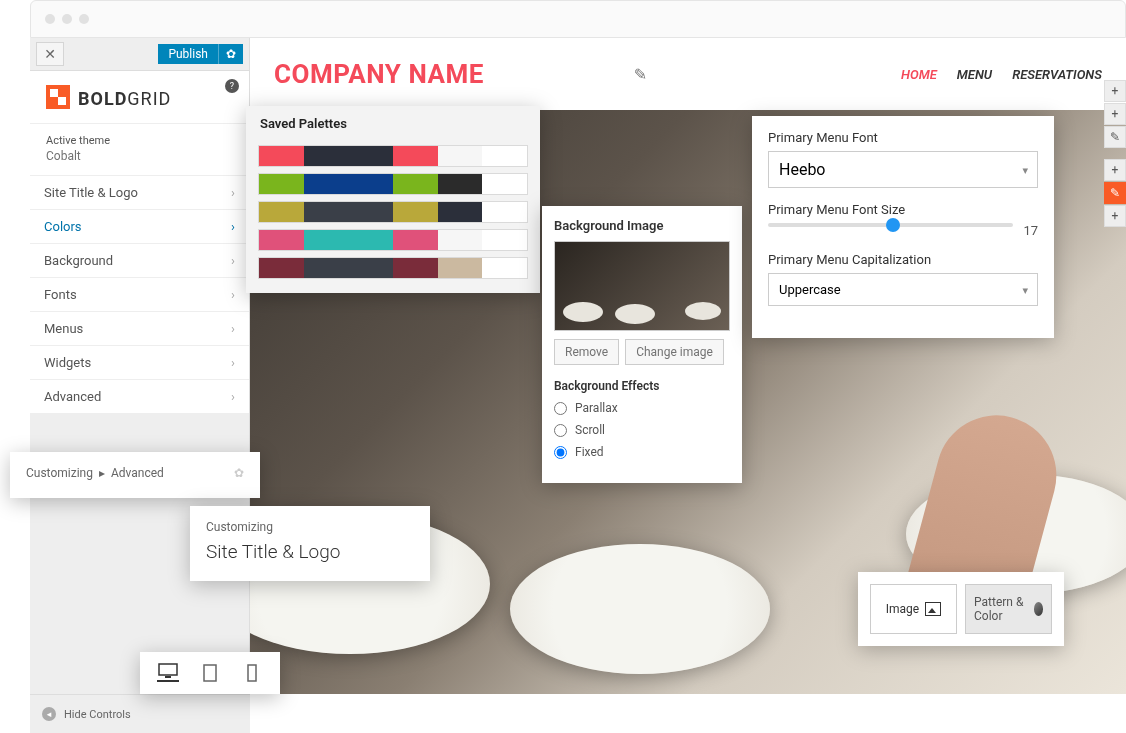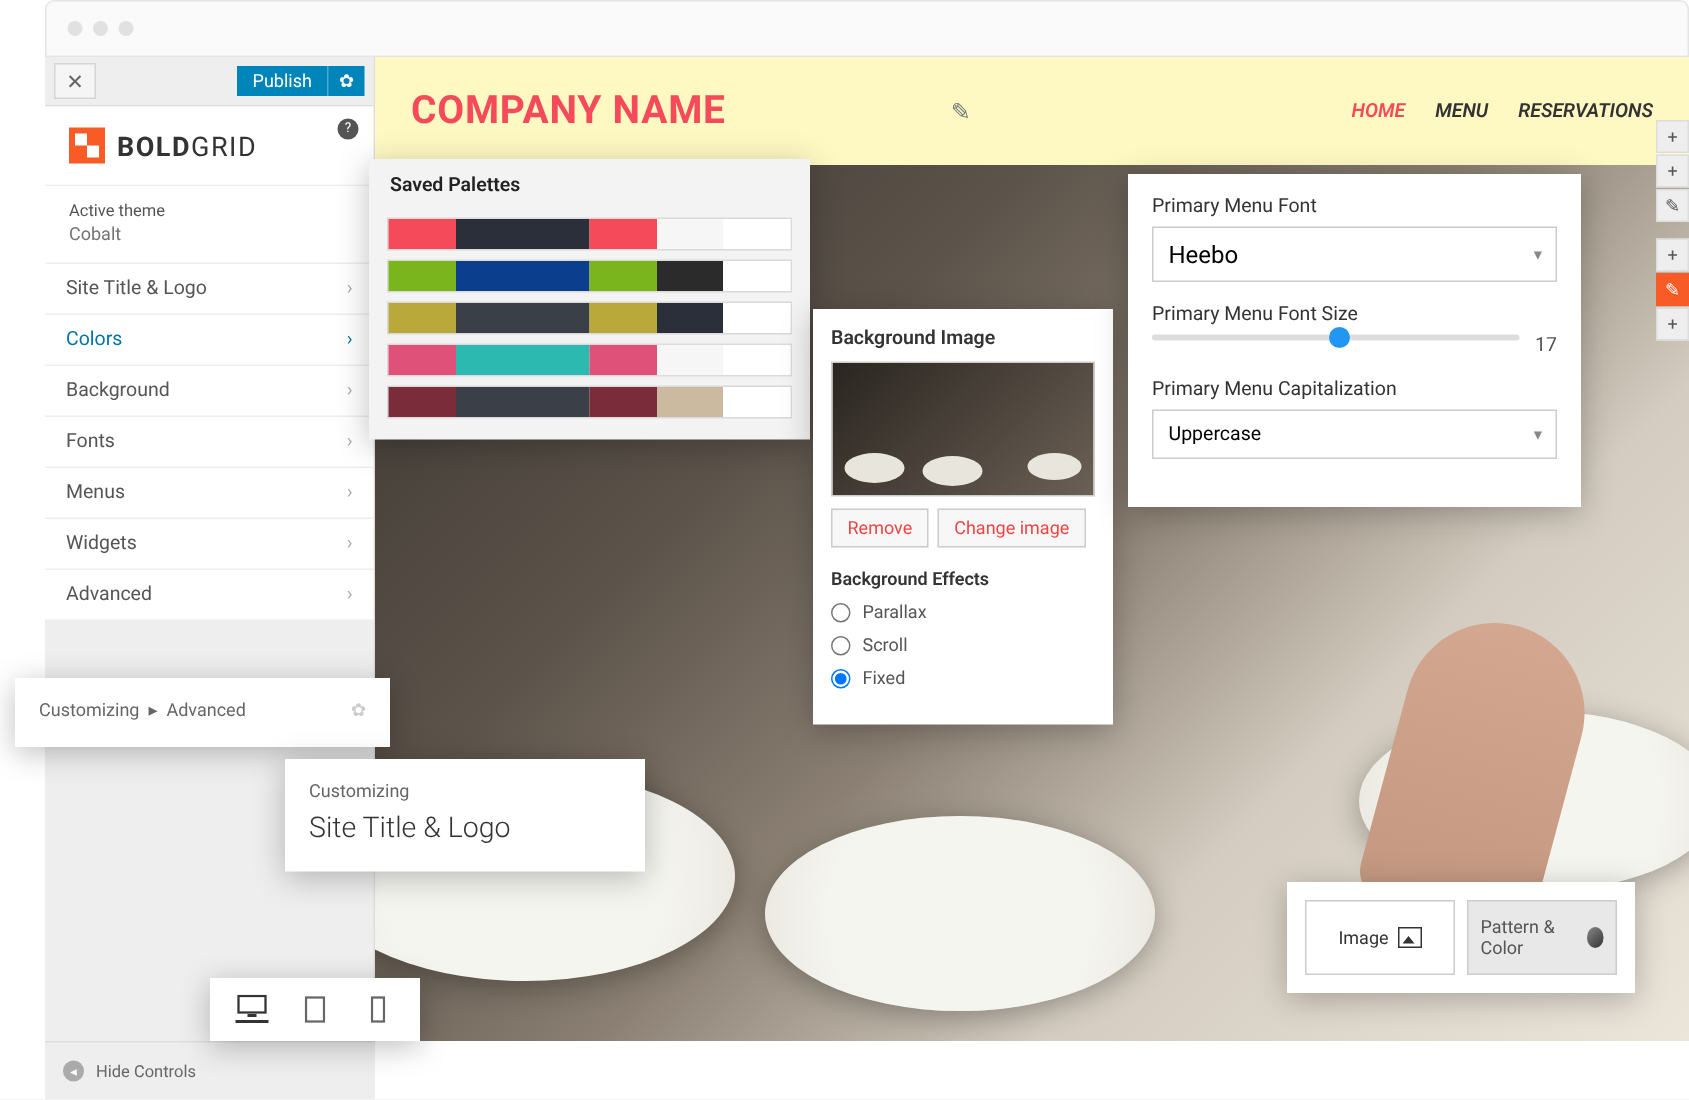--- a/index.html
+++ b/index.html
@@ -27,21 +27,21 @@
 .theme-label { color: #555; font-size: 11px; }
 .theme-name { color: #737373; margin-top: 2px; }
 
 .menu-list { background: #fff; }
 .menu-item { display: flex; justify-content: space-between; align-items: center; padding: 9px 14px; border-bottom: 1px solid #eee; font-size: 13px; color: #555; cursor: pointer; }
 .menu-item .chev { color: #aaa; font-size: 13px; }
 .menu-item.active { color: #0073aa; align-items: flex-end; }
 .menu-item.active .chev { color: #0073aa; }
 
 .preview { position: absolute; left: 250px; top: 38px; width: 876px; height: 656px; background: #e8e8e8; }
-.preview-header { height: 72px; display: flex; align-items: center; padding: 0 24px; background: #fef9c3; }
+.preview-header { height: 72px; display: flex; align-items: center; padding: 0 24px; background: #ffffff; }
 .company { color: #f44a5a; font-size: 26px; font-weight: 700; letter-spacing: 0.5px; }
 .pencil-mid { margin-left: 150px; color: #777; }
 .nav { margin-left: auto; display: flex; gap: 20px; font-size: 13px; font-weight: 600; font-style: italic; }
 .nav a { text-decoration: none; color: #333; }
 .nav a.active { color: #f44a5a; }
 
 .hero { position: relative; height: 584px; background: linear-gradient(135deg, #3a3530 0%, #5c534a 30%, #8a7f72 50%, #d4ccc0 70%, #ebe5da 100%); overflow: hidden; }
 .plate { position: absolute; border-radius: 50%; background: radial-gradient(circle, #f5f5f0 60%, #e8e5dd 100%); box-shadow: 0 4px 20px rgba(0,0,0,0.3); }
 .plate1 { width: 280px; height: 140px; left: -40px; bottom: 40px; }
 .plate2 { width: 260px; height: 130px; left: 260px; bottom: 20px; }
@@ -61,42 +61,42 @@
 .palette-row span { flex: 1; }
 
 .bg-panel { left: 542px; top: 206px; width: 200px; padding: 12px 12px 16px; }
 .bg-title { font-size: 13px; font-weight: 600; color: #333; margin-bottom: 8px; }
 .bg-thumb { width: 176px; height: 90px; background: linear-gradient(135deg, #2a2520, #6b6055); margin-bottom: 8px; border: 1px solid #ccc; position: relative; }
 .bg-thumb .mini-plate { position: absolute; border-radius: 50%; background: #e8e5dd; }
 .bg-thumb .mp1 { width: 40px; height: 20px; bottom: 8px; left: 8px; }
 .bg-thumb .mp2 { width: 40px; height: 20px; bottom: 6px; left: 60px; }
 .bg-thumb .mp3 { width: 36px; height: 18px; bottom: 10px; right: 8px; }
 .bg-btns { display: flex; gap: 6px; margin-bottom: 14px; }
-.bg-btn { padding: 5px 10px; border: 1px solid #ccc; background: #f7f7f7; font-size: 12px; cursor: pointer; color: #ef4444; }
+.bg-btn { padding: 5px 10px; border: 1px solid #ccc; background: #f7f7f7; font-size: 12px; cursor: pointer; color: #737373; }
 .effects-title { font-size: 12px; font-weight: 600; color: #333; margin-bottom: 8px; }
 .radio-row { display: flex; align-items: center; gap: 8px; font-size: 12px; color: #555; margin-bottom: 8px; }
 .radio-row input { margin: 0; }
 
 .font-panel { left: 752px; top: 116px; width: 302px; padding: 14px 16px 18px; }
 .fp-label { font-size: 13px; color: #333; margin-bottom: 6px; }
 .fp-select { width: 100%; padding: 8px 10px; border: 1px solid #ccc; font-size: 16px; background: #fff; appearance: none; position: relative; }
 .select-wrap { position: relative; margin-bottom: 14px; }
 .select-wrap::after { content: "▾"; position: absolute; right: 10px; top: 50%; transform: translateY(-50%); color: #888; pointer-events: none; font-size: 11px; }
 .slider-row { display: flex; align-items: flex-start; gap: 10px; margin-bottom: 14px; }
 .slider-track { flex: 1; height: 4px; background: #ddd; position: relative; border-radius: 2px; }
 .slider-thumb { position: absolute; width: 14px; height: 14px; border-radius: 50%; background: #2196f3; top: -5px; left: 48%; }
 .slider-val { font-size: 13px; color: #555; }
 
 .crumb-panel1 { left: 10px; top: 452px; width: 250px; padding: 14px 16px 18px; }
 .crumb-panel2 { left: 190px; top: 506px; width: 240px; padding: 14px 16px 18px; }
 .crumb-row { font-size: 12px; color: #666; display: flex; align-items: center; gap: 6px; }
 .crumb-row .og { color: #ccc; margin-left: auto; }
 .crumb-title { font-size: 19px; font-weight: 300; color: #333; margin-top: 6px; }
 
-.bg-type-panel { left: 858px; top: 588px; width: 232px; padding: 12px; display: flex; gap: 8px; }
+.bg-type-panel { left: 858px; top: 572px; width: 206px; padding: 12px; display: flex; gap: 8px; }
 .bg-type-btn { flex: 1; padding: 10px 8px; border: 1px solid #ccc; font-size: 12px; display: flex; align-items: center; justify-content: center; gap: 6px; cursor: pointer; }
 .bg-type-btn.sel { background: #fff; color: #333; }
 .bg-type-btn.un { background: #e8e8e8; color: #555; }
 .mini-icon { width: 16px; height: 14px; border: 1.5px solid currentColor; display: inline-block; position: relative; }
 .mini-icon::after { content: ""; position: absolute; bottom: 2px; left: 2px; width: 0; height: 0; border-left: 4px solid transparent; border-right: 4px solid transparent; border-bottom: 5px solid currentColor; }
 .mini-ball { width: 14px; height: 14px; border-radius: 50%; background: linear-gradient(135deg, #888, #333); display: inline-block; }
 
 .bottom-bar { position: absolute; left: 30px; bottom: 0; width: 220px; height: 39px; background: #eee; border-top: 1px solid #ddd; display: flex; align-items: center; padding: 0 12px; font-size: 11px; color: #666; gap: 8px; }
 .collapse-icon { width: 14px; height: 14px; border-radius: 50%; background: #aaa; color: #fff; font-size: 9px; display: flex; align-items: center; justify-content: center; }
 

